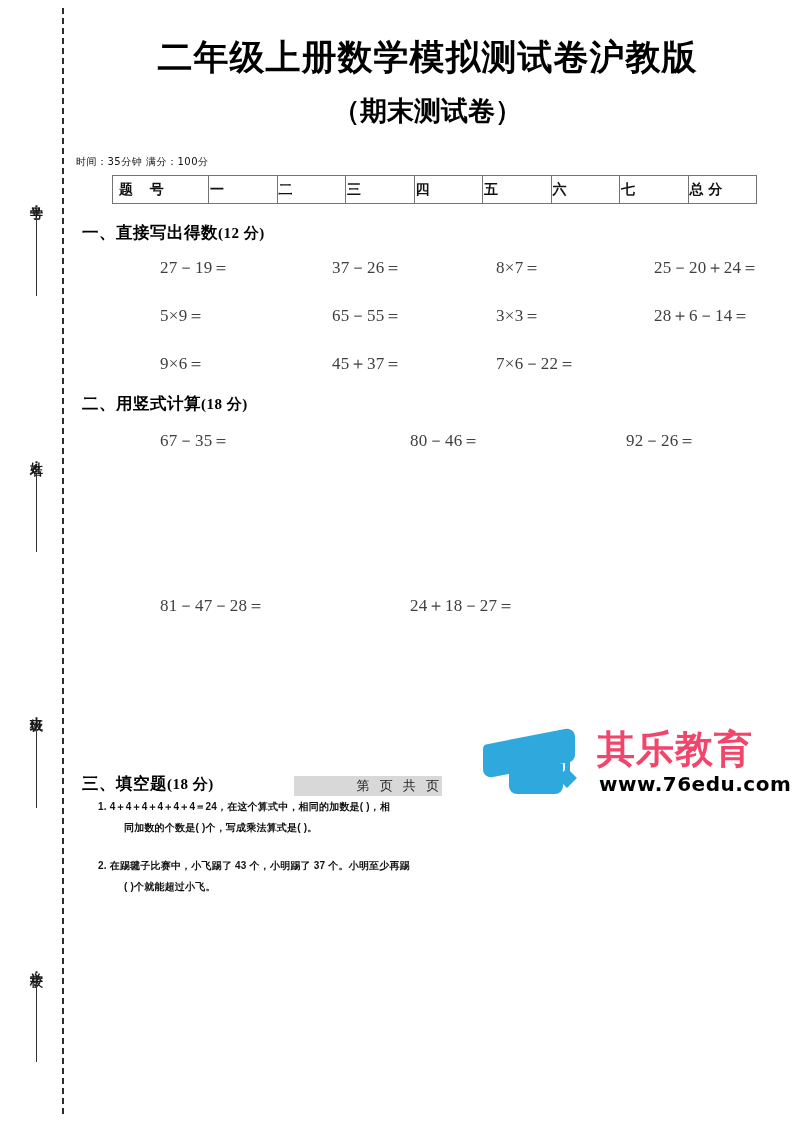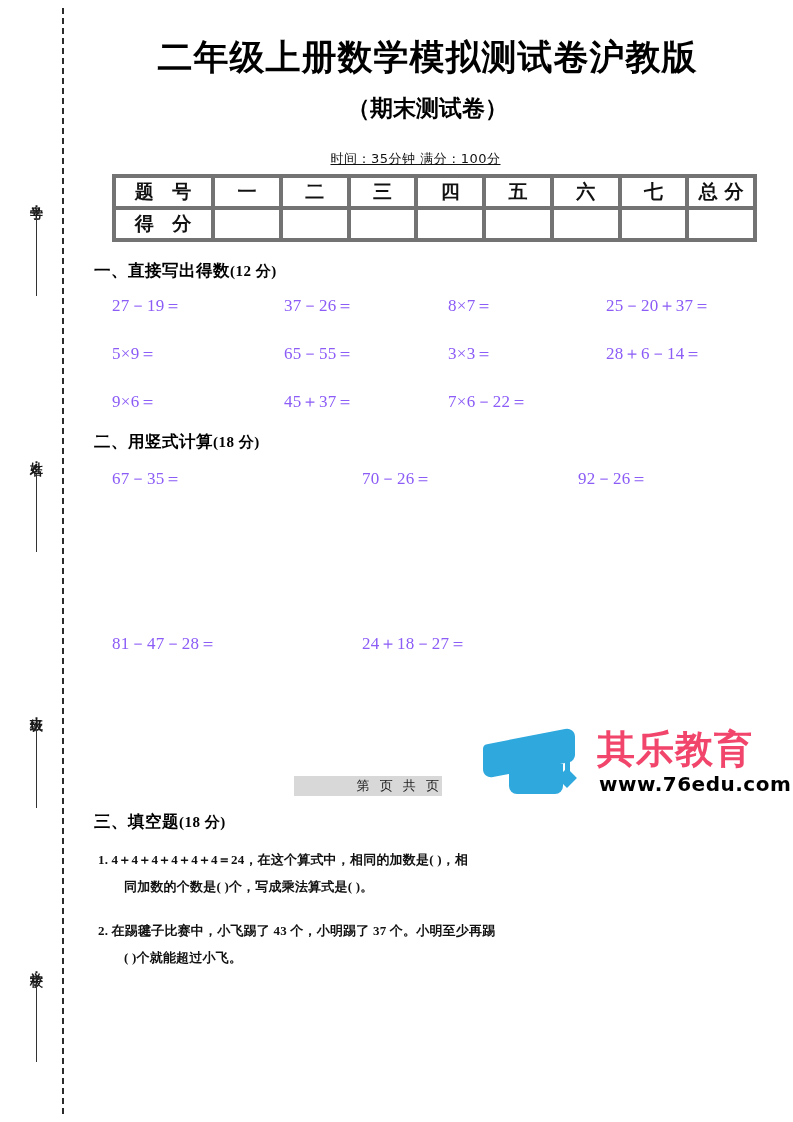--- a/index.html
+++ b/index.html
@@ -67,62 +67,61 @@
     font-size: 35px;
     font-weight: bold;
     letter-spacing: 1px;
     color: #000;
     padding-right: 14px;
   }
   .title-sub {
     margin: 12px 0 0 0;
     text-align: center;
     font-family: "DejaVu Sans", sans-serif;
-    font-size: 23px;
+    font-size: 27px;
     font-weight: bold;
     color: #000;
     padding-right: 14px;
   }
 
   .meta-line {
     margin: 26px 38px 6px 0;
-    text-align: center;
-    font-family: "DejaVu Sans", sans-serif;
-    font-size: 13px;
+    text-align: left;
+    font-family: "DejaVu Sans", sans-serif;
+    font-size: 10px;
     color: #111;
     letter-spacing: .5px;
-    text-decoration: underline;
   }
 
   
   .score-table {
     margin: 4px auto 0 auto;
     border-collapse: collapse;
     width: 645px;
     table-layout: fixed;
   }
   .score-table td {
-    border: 4px solid #737373;
+    border: 1px solid #737373;
     height: 25px;
-    text-align: center;
+    text-align: left;
     vertical-align: middle;
     font-family: "DejaVu Sans", sans-serif;
-    font-size: 19px;
+    font-size: 14px;
     font-weight: bold;
     color: #111;
   }
   .score-table td.head-cell {
     width: 88px;
     letter-spacing: 6px;
     padding-left: 6px;
   }
 
   
   .section-head {
-    margin: 18px 0 0 18px;
+    margin: 18px 0 0 6px;
     font-family: "DejaVu Sans", sans-serif;
     font-size: 16.5px;
     font-weight: bold;
     color: #000;
     letter-spacing: .5px;
   }
   .section-head .pts {
     font-family: "Liberation Serif", serif;
     font-size: 15px;
     font-weight: bold;
@@ -138,33 +137,34 @@
   .q-grid-3 {
     margin: 14px 0 0 36px;
     width: 660px;
     display: grid;
     grid-template-columns: 250px 216px auto;
     row-gap: 12px;
   }
   .expr {
     font-family: "Liberation Serif", "DejaVu Serif", serif;
     font-size: 17px;
-    color: #8b5cf6;
+    color: #404040;
     letter-spacing: .3px;
     white-space: nowrap;
+    margin-left: 48px;
   }
 
   .vert-block-gap { height: 128px; }
 
   
   .fill-q {
-    margin: 14px 0 0 22px;
+    margin: 2px 0 0 22px;
     width: 668px;
-    font-family: Liberation Serif, serif;
-    font-size: 13px;
+    font-family: Liberation Sans, sans-serif;
+    font-size: 10px;
     font-weight: bold;
     line-height: 2.05;
     color: #111;
     letter-spacing: .2px;
   }
   .fill-q .indent-line { display: block; padding-left: 26px; }
 
   
   .footer-bar {
     position: absolute;
@@ -282,59 +282,48 @@
         <td class="head-cell">题  号</td>
         <td>一</td>
         <td>二</td>
         <td>三</td>
         <td>四</td>
         <td>五</td>
         <td>六</td>
         <td>七</td>
         <td>总  分</td>
       </tr>
-      <tr>
-        <td class="head-cell">得  分</td>
-        <td></td>
-        <td></td>
-        <td></td>
-        <td></td>
-        <td></td>
-        <td></td>
-        <td></td>
-        <td></td>
-      </tr>
     </tbody>
   </table>
 
   <div class="section-head">
     <span>一、直接写出得数</span><span class="pts">(12 分)</span>
   </div>
 
   <div class="q-grid-4">
     <div class="expr">27－19＝</div>
     <div class="expr">37－26＝</div>
     <div class="expr">8×7＝</div>
-    <div class="expr">25－20＋37＝</div>
+    <div class="expr">25－20＋24＝</div>
     <div class="expr">5×9＝</div>
     <div class="expr">65－55＝</div>
     <div class="expr">3×3＝</div>
     <div class="expr">28＋6－14＝</div>
     <div class="expr">9×6＝</div>
     <div class="expr">45＋37＝</div>
     <div class="expr">7×6－22＝</div>
   </div>
 
   <div class="section-head">
     <span>二、用竖式计算</span><span class="pts">(18 分)</span>
   </div>
 
   <div class="q-grid-3">
     <div class="expr">67－35＝</div>
-    <div class="expr">70－26＝</div>
+    <div class="expr">80－46＝</div>
     <div class="expr">92－26＝</div>
   </div>
 
   <div class="vert-block-gap"></div>
 
   <div class="q-grid-3">
     <div class="expr">81－47－28＝</div>
     <div class="expr">24＋18－27＝</div>
   </div>
 

